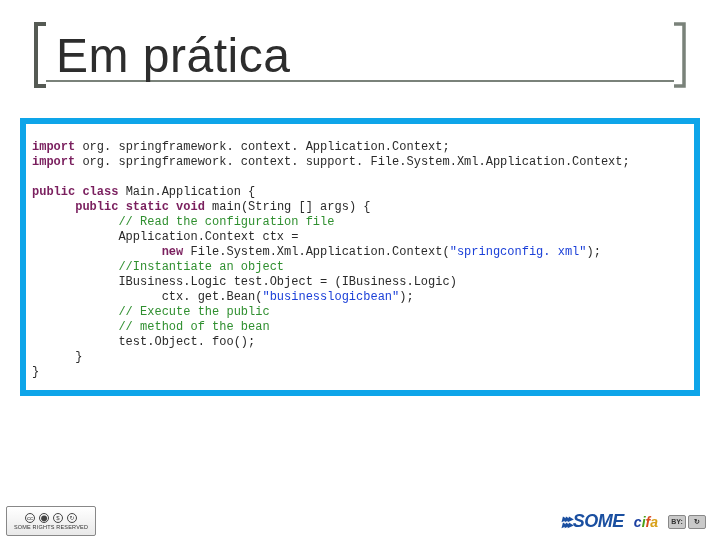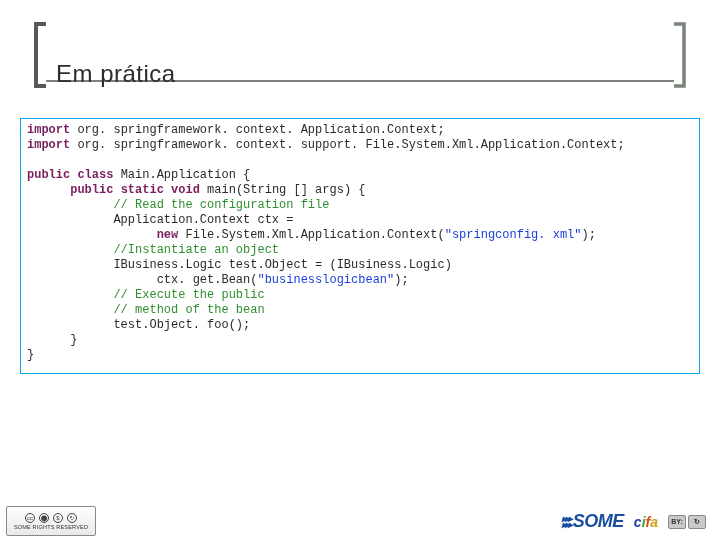--- a/index.html
+++ b/index.html
@@ -43,33 +43,32 @@
     left: 12px;
     right: 12px;
     top: 56px;
     height: 2px;
     background: #7a827a;
   }
   .title {
     position: absolute;
     left: 22px;
     top: 4px;
-    font-size: 24px;
+    font-size: 48px;
     color: #2d2d2d;
     letter-spacing: 0.5px;
-    margin-top: 32px;
   }
   .code-box {
     position: absolute;
     top: 118px;
     left: 20px;
     right: 20px;
-    border: 1px solid #0ea5e9;
+    border: 6px solid #0ea5e9;
     background: #fff;
-    padding: 4px 6px 10px 6px;
+    padding: 16px 6px 10px 6px;
     font-family: "Courier New", Courier, monospace;
     font-size: 12px;
     line-height: 15px;
     color: #2a2a2a;
   }
   .code-box pre { font-family: inherit; white-space: pre; }
   .kw { font-weight: bold; color: #7a1f5e; }
   .cmt { color: #2f8f2f; }
   .str { color: #1a3fd8; }
   .footer {

